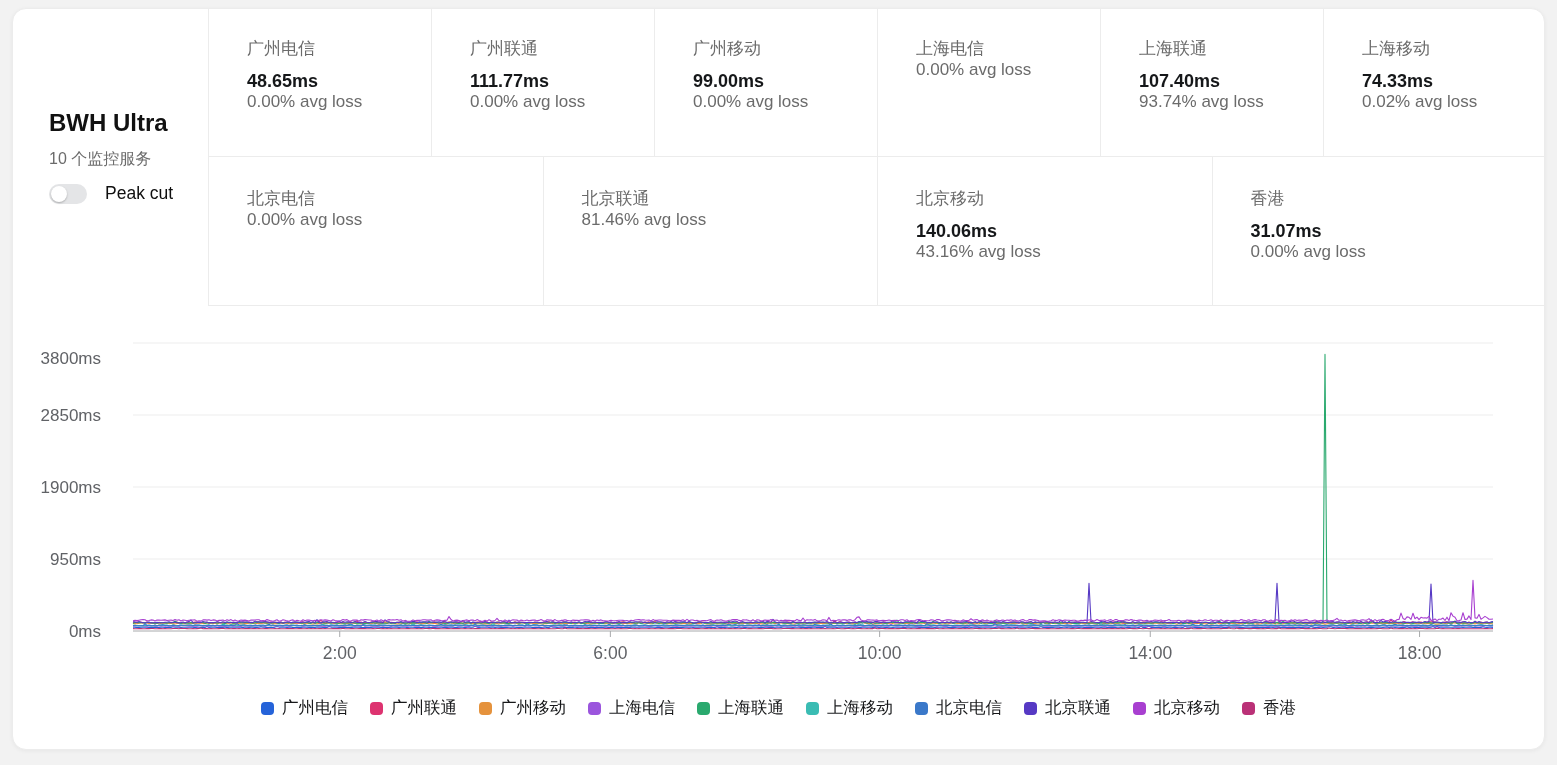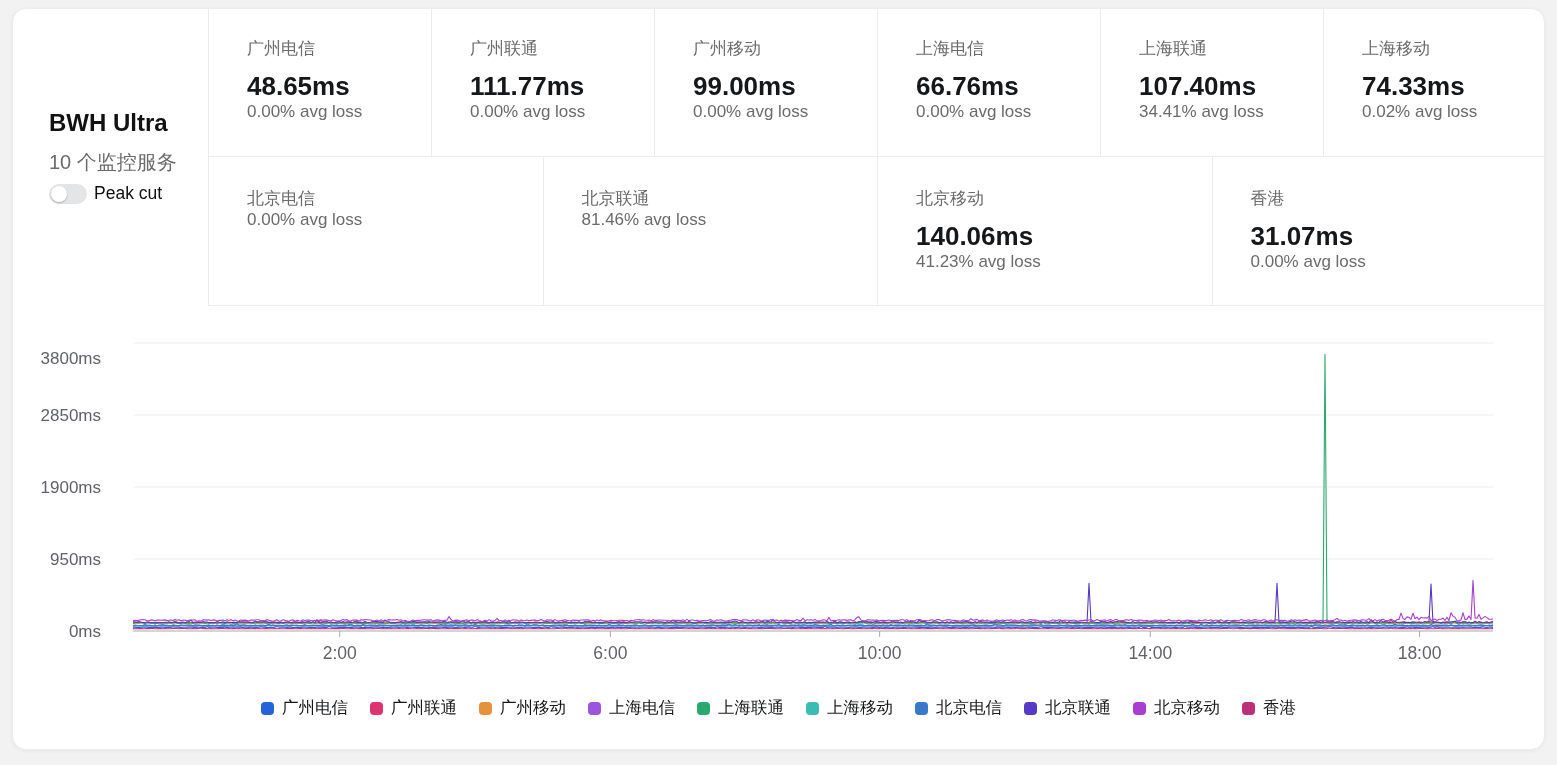--- a/index.html
+++ b/index.html
@@ -13,34 +13,34 @@
   }
   .card {
     position:absolute; left:12px; top:8px; width:1533px; height:742px;
     background:#ffffff; border:1px solid #ececec; border-radius:14px;
     box-shadow:0 1px 4px rgba(0,0,0,.05);
     overflow:hidden;
   }
   
   .info-panel { position:absolute; left:0; top:0; width:195px; height:297px; }
   .info-title { position:absolute; left:36px; top:100px; font-size:24px; font-weight:700; color:#111; white-space:nowrap; }
-  .info-sub { position:absolute; left:36px; top:140px; font-size:20px; color:#6b6b6b; white-space:nowrap; }
-  .toggle-row { position:absolute; left:36px; top:174px; display:flex; align-items:center; gap:7px; }
+  .info-sub { position:absolute; left:36px; top:140px; font-size:16px; color:#6b6b6b; white-space:nowrap; }
+  .toggle-row { position:absolute; left:36px; top:174px; display:flex; align-items:center; gap:18px; }
   .toggle { position:relative; width:38px; height:20px; background:#e4e5e7; border-radius:10px; cursor:pointer; flex:0 0 auto; }
   .toggle-knob { position:absolute; left:2px; top:2px; width:16px; height:16px; background:#ffffff; border-radius:50%; box-shadow:0 1px 2px rgba(0,0,0,.25); }
   .toggle-label { font-size:17.5px; color:#0f0f0f; white-space:nowrap; }
   
   .stats-section { position:absolute; left:195px; top:0; width:1338px; height:297px; border-bottom:1px solid #ececec; }
   .stats-row { display:grid; width:100%; }
   .stats-row-1 { grid-template-columns:repeat(6,1fr); height:147px; }
   .stats-row-2 { grid-template-columns:repeat(4,1fr); height:150px; border-top:1px solid #ececec; }
   .stat-cell { border-left:1px solid #ececec; padding:28px 10px 0 38px; overflow:hidden; }
   .stats-row-2 .stat-cell { padding-top:30px; }
   .stat-label { font-size:17px; color:#6b6b6b; white-space:nowrap; }
-  .stat-value { font-size:26px; font-weight:700; color:#151719; margin-top:11px; white-space:nowrap; }
+  .stat-value { font-size:18px; font-weight:700; color:#151719; margin-top:11px; white-space:nowrap; }
   .stat-loss { font-size:17px; color:#6b6b6b; margin-top:0; white-space:nowrap; }
   
   .chart-svg { position:absolute; left:0; top:297px; }
   .gridline { stroke:#ededed; stroke-width:1; }
   .axis-line { stroke:#a8aaac; stroke-width:1; }
   .axis-tick { stroke:#a8aaac; stroke-width:1; }
   .y-tick-label { font-size:17px; fill:#606266; }
   .x-tick-label { font-size:17.5px; fill:#606266; }
   .series-line { fill:none; stroke-width:1.1; stroke-linejoin:round; }
   
@@ -77,47 +77,46 @@
     <div class="stat-value">111.77ms</div>
     <div class="stat-loss">0.00% avg loss</div>
   </div>
         <div class="stat-cell">
     <div class="stat-label">广州移动</div>
     <div class="stat-value">99.00ms</div>
     <div class="stat-loss">0.00% avg loss</div>
   </div>
         <div class="stat-cell">
     <div class="stat-label">上海电信</div>
-    <div class="stat-value">66.76ms</div>
     <div class="stat-loss">0.00% avg loss</div>
   </div>
         <div class="stat-cell">
     <div class="stat-label">上海联通</div>
     <div class="stat-value">107.40ms</div>
-    <div class="stat-loss">34.41% avg loss</div>
+    <div class="stat-loss">93.74% avg loss</div>
   </div>
         <div class="stat-cell">
     <div class="stat-label">上海移动</div>
     <div class="stat-value">74.33ms</div>
     <div class="stat-loss">0.02% avg loss</div>
   </div>
       </div>
     <div class="stats-row stats-row-2" id="stats-row-2">
         <div class="stat-cell">
     <div class="stat-label">北京电信</div>
     <div class="stat-loss">0.00% avg loss</div>
   </div>
         <div class="stat-cell">
     <div class="stat-label">北京联通</div>
     <div class="stat-loss">81.46% avg loss</div>
   </div>
         <div class="stat-cell">
     <div class="stat-label">北京移动</div>
     <div class="stat-value">140.06ms</div>
-    <div class="stat-loss">41.23% avg loss</div>
+    <div class="stat-loss">43.16% avg loss</div>
   </div>
         <div class="stat-cell">
     <div class="stat-label">香港</div>
     <div class="stat-value">31.07ms</div>
     <div class="stat-loss">0.00% avg loss</div>
   </div>
       </div>
   </div>
 
   <svg class="chart-svg" id="chart-svg" width="1533" height="375" viewBox="0 0 1533 375">

